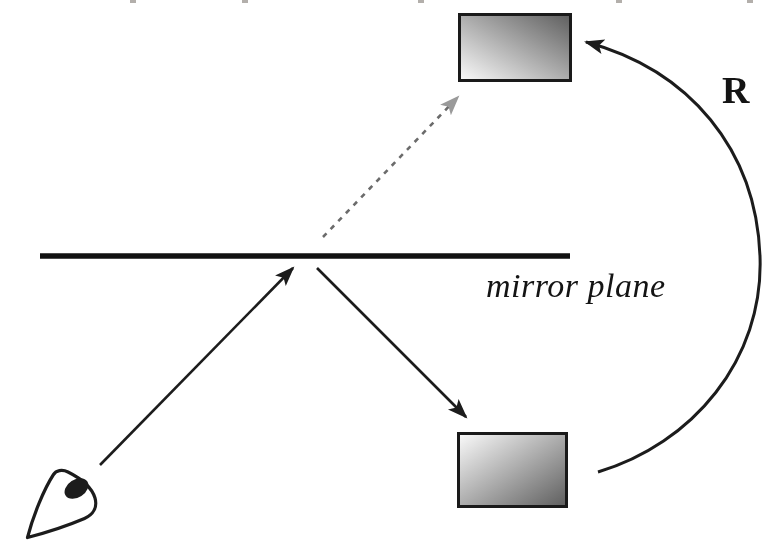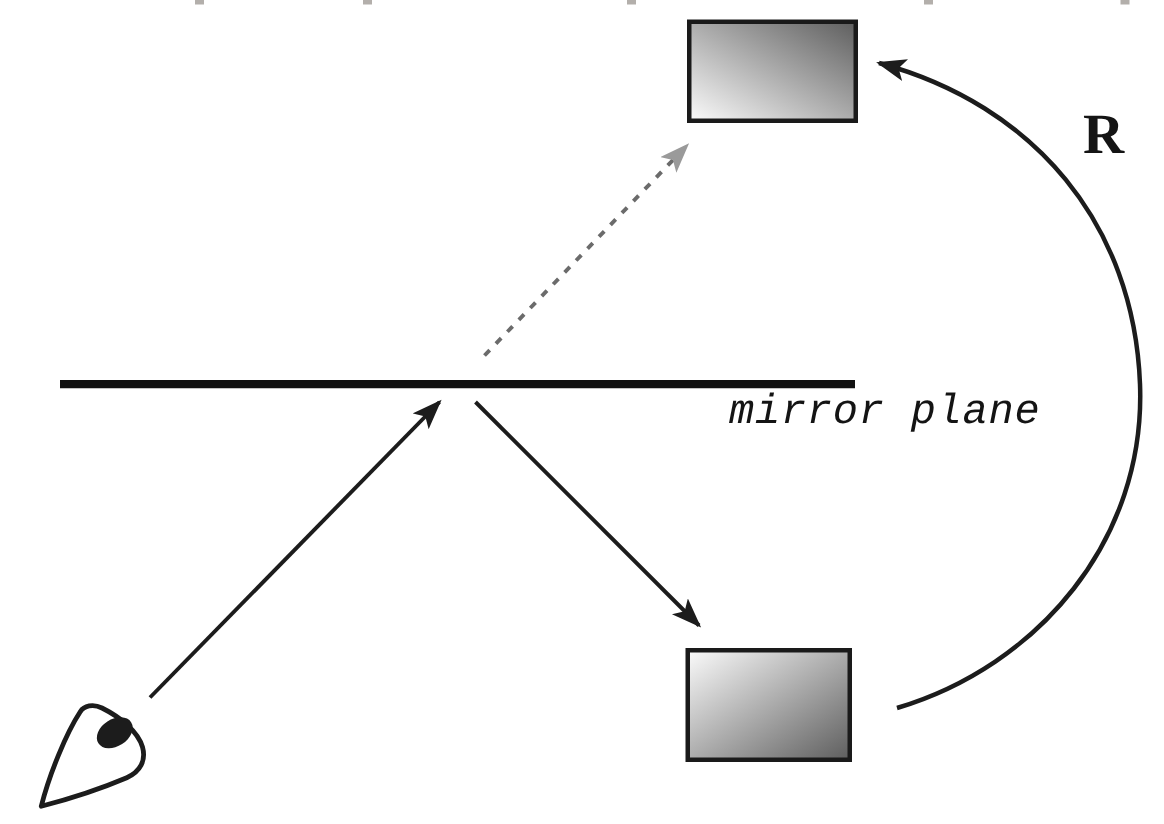--- a/index.html
+++ b/index.html
@@ -7,24 +7,24 @@
     position: relative;
     width: 776px;
     height: 549px;
     background: #ffffff;
     overflow: hidden;
     font-family: "Liberation Serif", serif;
   }
   .canvas svg { position: absolute; left: 0; top: 0; }
   .label { position: absolute; color: #141414; white-space: nowrap; }
   .mirror-label {
-    left: 486px; top: 258px;
-    font-family: Liberation Mono, monospace;
+    left: 486px; top: 268px;
+    font-family: Liberation Serif, serif;
     font-style: italic;
-    font-size: 28px;
+    font-size: 34px;
     letter-spacing: 0.5px;
     line-height: 36px;
   }
   .r-label {
     left: 722px; top: 70px;
     font-family: "Liberation Serif", serif;
     font-weight: bold;
     font-size: 38px;
     line-height: 40px;
   }

